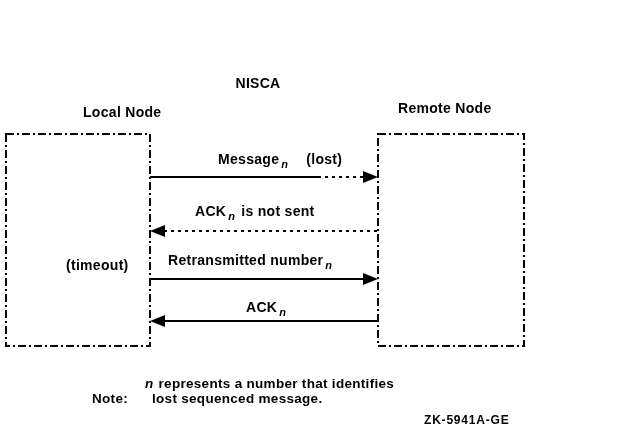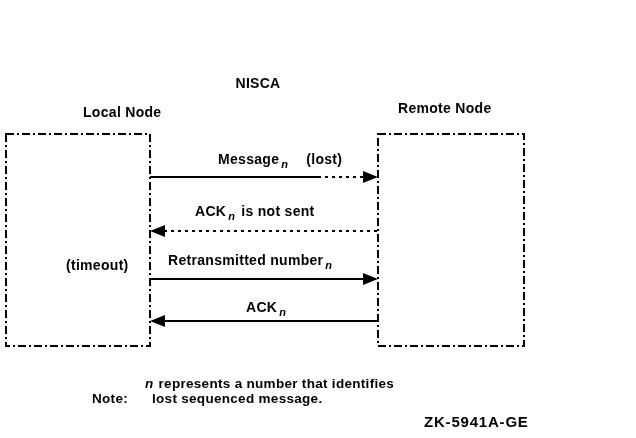--- a/index.html
+++ b/index.html
@@ -25,21 +25,21 @@
     font-style: italic;
     font-size: 11px;
     transform: translateY(4px);
     margin-left: 2px;
   }
   .post { margin-left: 6px; }
   .lost { margin-left: 18px; }
   .note-wrap { display: flex; gap: 17px; font-size: 13.5px; align-items: flex-end; }
   .note-line2 { padding-left: 7px; }
   .term { font-style: italic; margin-right: 5px; }
-  .figcode { font-size: 15px; letter-spacing: 0.8px; }
+  .figcode { font-size: 12px; letter-spacing: 0.8px; }
 </style>
 </head>
 <body>
 
 <div class="stage">
 
   <svg class="layer" width="636" height="438" viewBox="0 0 636 438">
 
     <rect class="box" x="6" y="134" width="144" height="212"></rect>
     <rect class="box" x="378" y="134" width="146" height="212"></rect>

